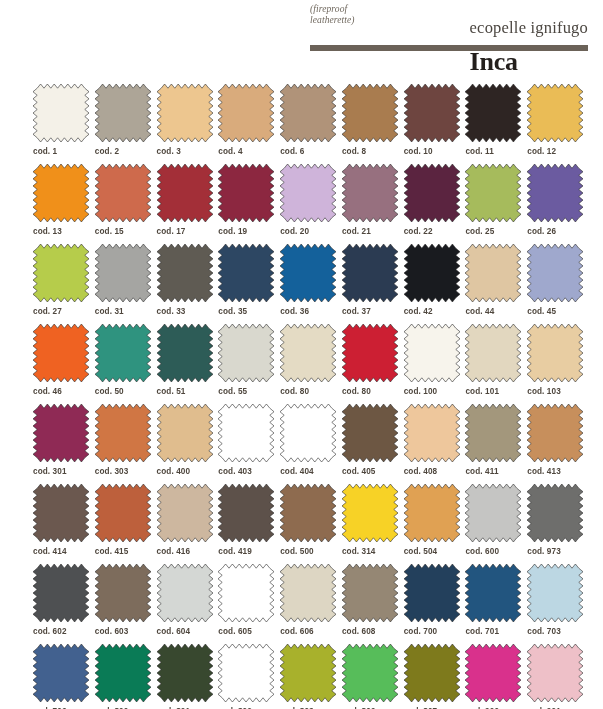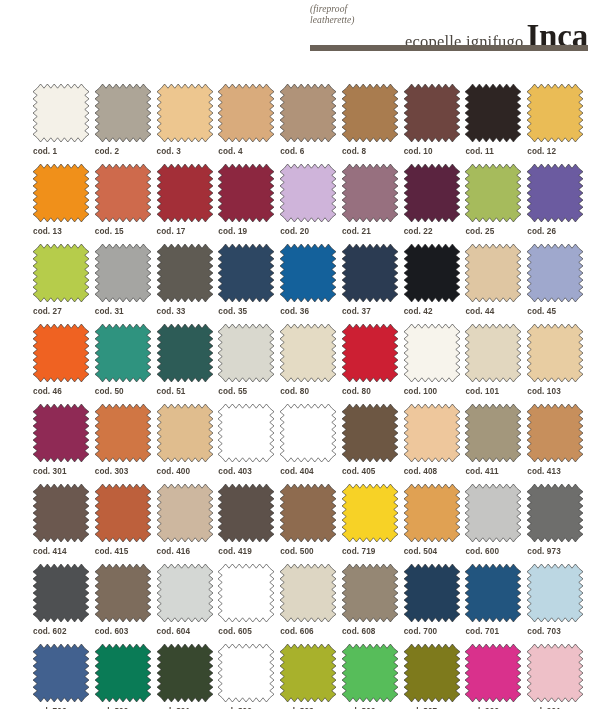--- a/index.html
+++ b/index.html
@@ -30,32 +30,33 @@
     line-height: 11px;
     color: #6f675d;
     letter-spacing: 0.1px;
   }
   .header-right {
     position: absolute;
     right: 15px;
     top: 18px;
     display: flex;
     align-items: baseline;
-    gap: 3px;
+    gap: 9px;
     white-space: nowrap;
+    flex-direction: column;
   }
   .header-kind {
     font-family: "Liberation Serif", serif;
     font-size: 16.5px;
     color: #4b4640;
     letter-spacing: 0.2px;
   }
   .header-brand {
     font-family: "Liberation Serif", serif;
-    font-size: 33px;
+    font-size: 26px;
     font-weight: bold;
     color: #231f1c;
     letter-spacing: -0.2px;
   }
   .header-rule {
     position: absolute;
     left: 310px;
     right: 15px;
     top: 45px;
     height: 6px;
@@ -529,21 +530,21 @@
           </svg>
         </div>
         <div class="cell-label">cod. 500</div>
       </div>
       <div class="cell">
         <div class="swatch-wrap">
           <svg viewBox="0 0 56 58" xmlns="http://www.w3.org/2000/svg">
             <polygon points="4.20,4.20 7.60,0.00 11.00,4.20 14.40,0.00 17.80,4.20 21.20,0.00 24.60,4.20 28.00,0.00 31.40,4.20 34.80,0.00 38.20,4.20 41.60,0.00 45.00,4.20 48.40,0.00 51.80,4.20 56.00,7.74 51.80,11.29 56.00,14.83 51.80,18.37 56.00,21.91 51.80,25.46 56.00,29.00 51.80,32.54 56.00,36.09 51.80,39.63 56.00,43.17 51.80,46.71 56.00,50.26 51.80,53.80 48.40,58.00 45.00,53.80 41.60,58.00 38.20,53.80 34.80,58.00 31.40,53.80 28.00,58.00 24.60,53.80 21.20,58.00 17.80,53.80 14.40,58.00 11.00,53.80 7.60,58.00 4.20,53.80 0.00,50.26 4.20,46.71 0.00,43.17 4.20,39.63 0.00,36.09 4.20,32.54 0.00,29.00 4.20,25.46 0.00,21.91 4.20,18.37 0.00,14.83 4.20,11.29 0.00,7.74" fill="#f7d226" stroke="#2b2b2b" stroke-width="0.6" stroke-linejoin="miter"></polygon>
           </svg>
         </div>
-        <div class="cell-label">cod. 719</div>
+        <div class="cell-label">cod. 314</div>
       </div>
       <div class="cell">
         <div class="swatch-wrap">
           <svg viewBox="0 0 56 58" xmlns="http://www.w3.org/2000/svg">
             <polygon points="4.20,4.20 7.60,0.00 11.00,4.20 14.40,0.00 17.80,4.20 21.20,0.00 24.60,4.20 28.00,0.00 31.40,4.20 34.80,0.00 38.20,4.20 41.60,0.00 45.00,4.20 48.40,0.00 51.80,4.20 56.00,7.74 51.80,11.29 56.00,14.83 51.80,18.37 56.00,21.91 51.80,25.46 56.00,29.00 51.80,32.54 56.00,36.09 51.80,39.63 56.00,43.17 51.80,46.71 56.00,50.26 51.80,53.80 48.40,58.00 45.00,53.80 41.60,58.00 38.20,53.80 34.80,58.00 31.40,53.80 28.00,58.00 24.60,53.80 21.20,58.00 17.80,53.80 14.40,58.00 11.00,53.80 7.60,58.00 4.20,53.80 0.00,50.26 4.20,46.71 0.00,43.17 4.20,39.63 0.00,36.09 4.20,32.54 0.00,29.00 4.20,25.46 0.00,21.91 4.20,18.37 0.00,14.83 4.20,11.29 0.00,7.74" fill="#e0a153" stroke="#2b2b2b" stroke-width="0.6" stroke-linejoin="miter"></polygon>
           </svg>
         </div>
         <div class="cell-label">cod. 504</div>
       </div>
       <div class="cell">

